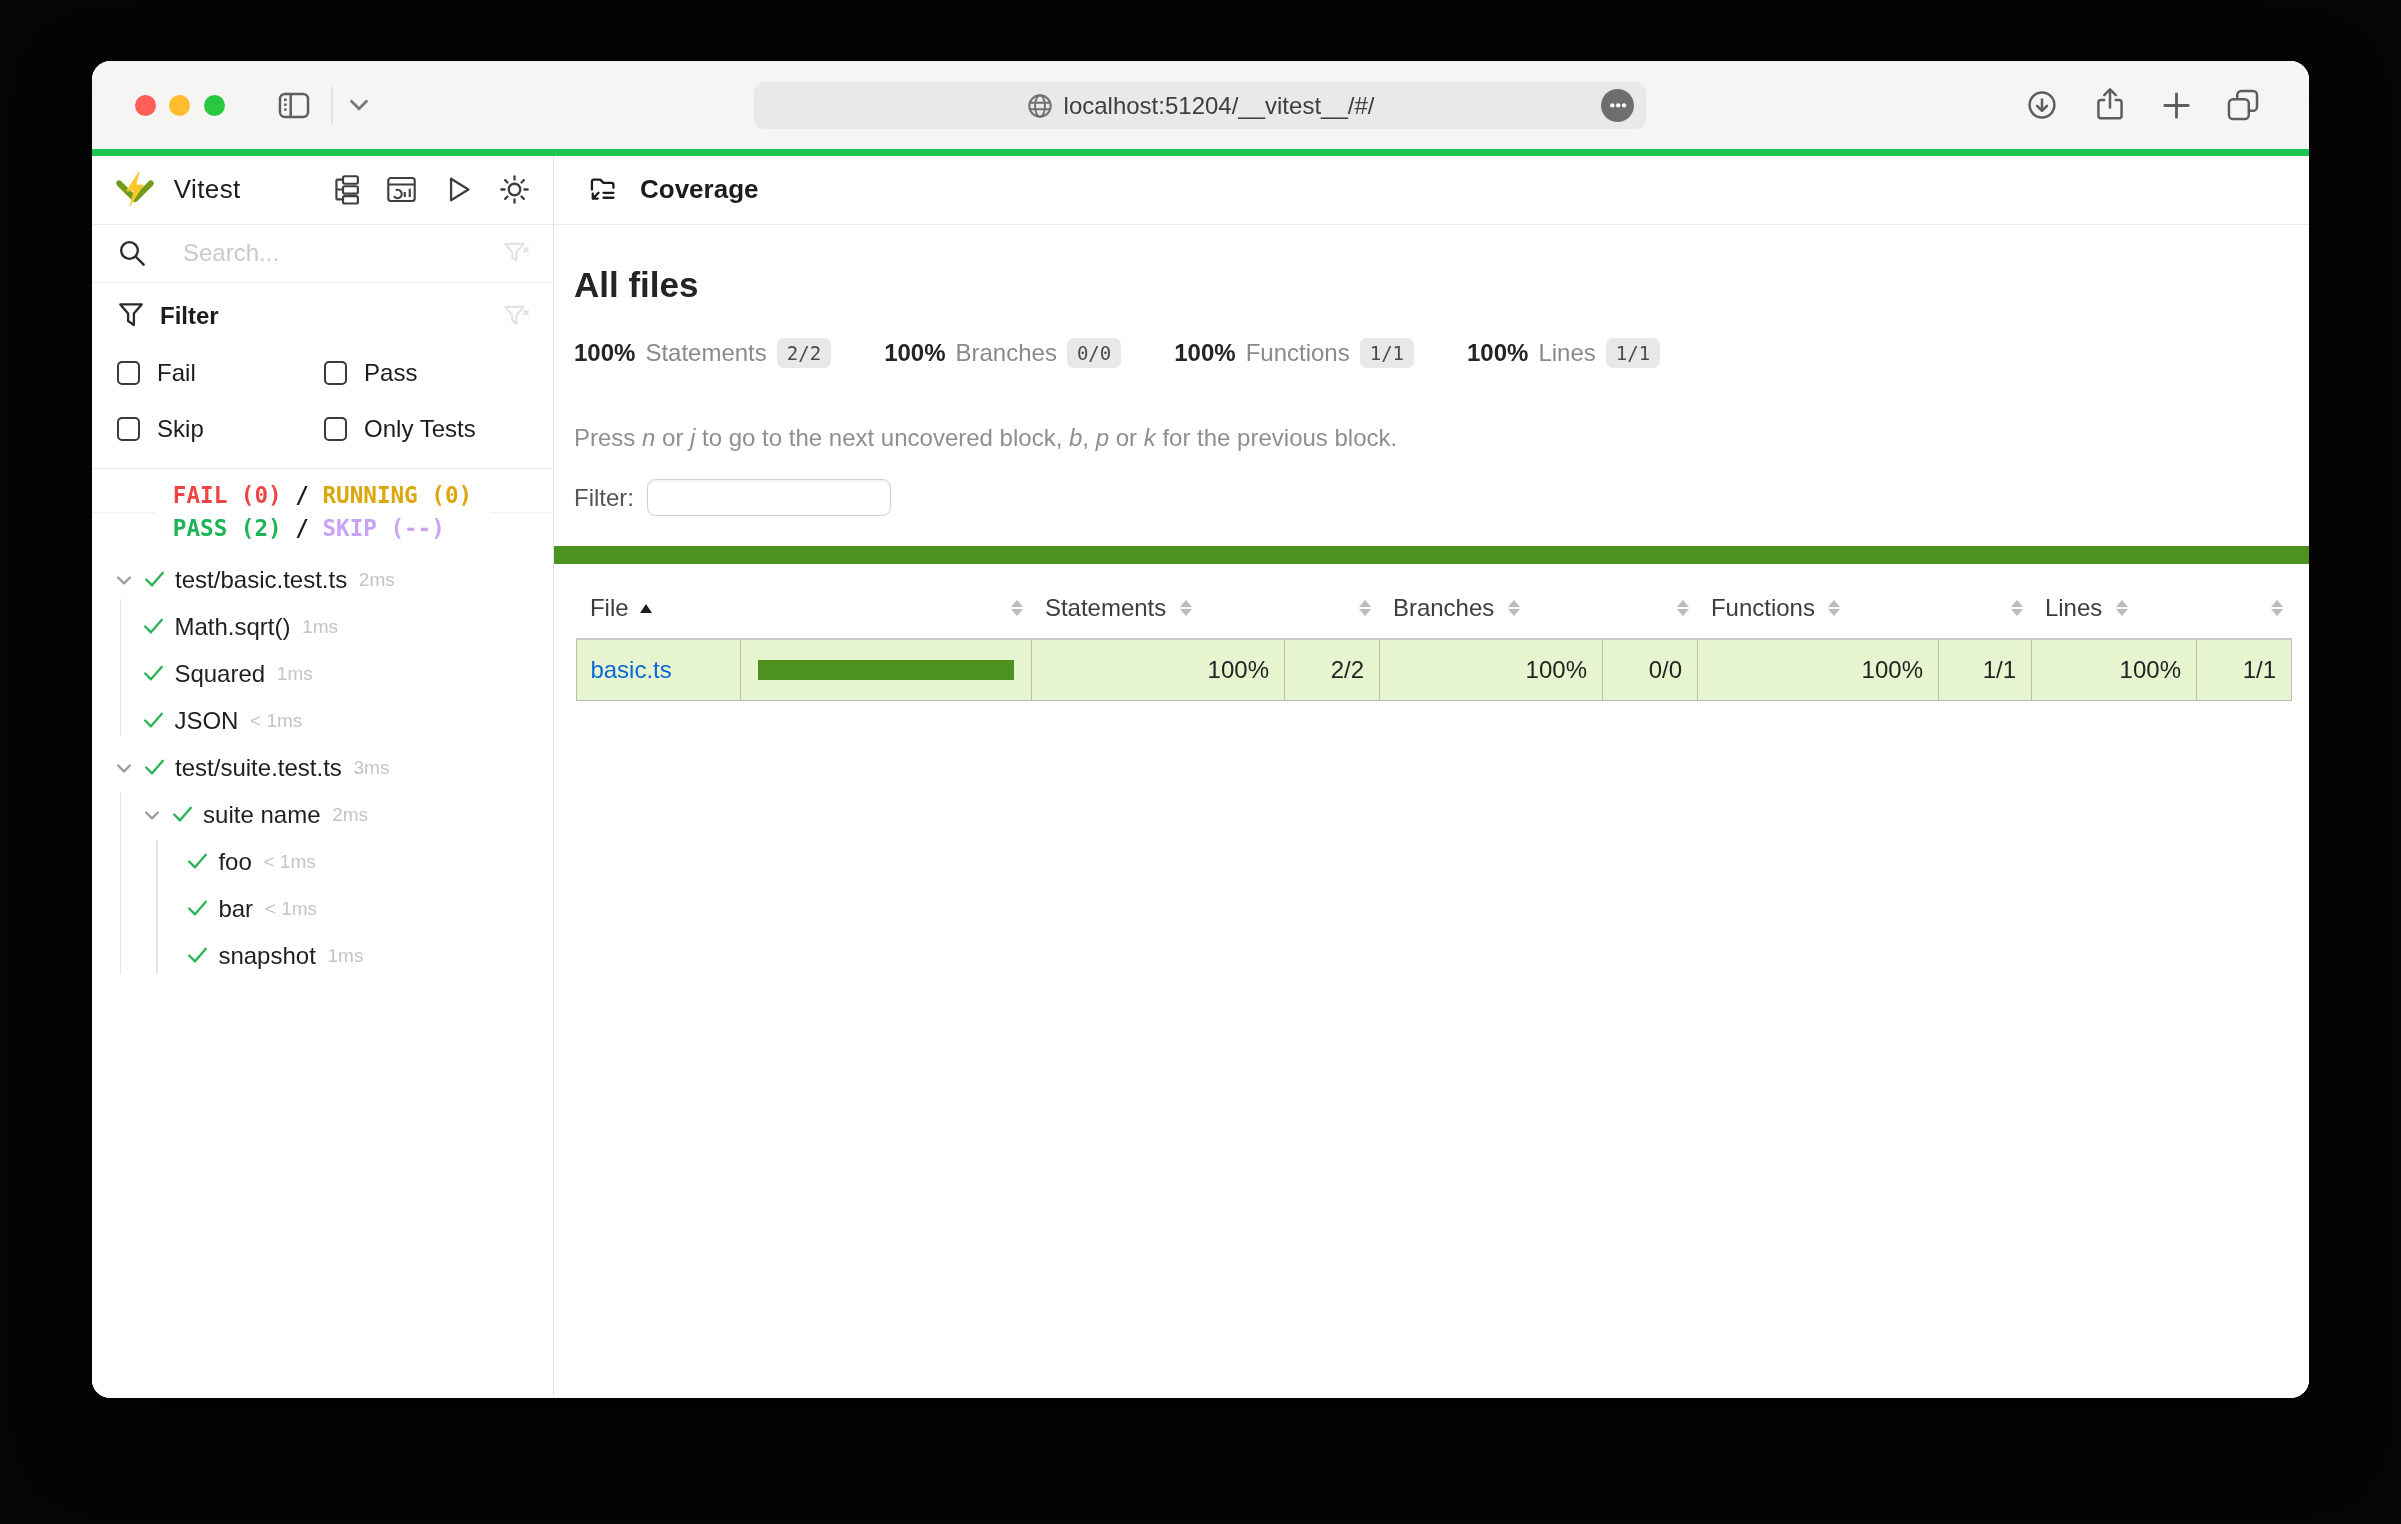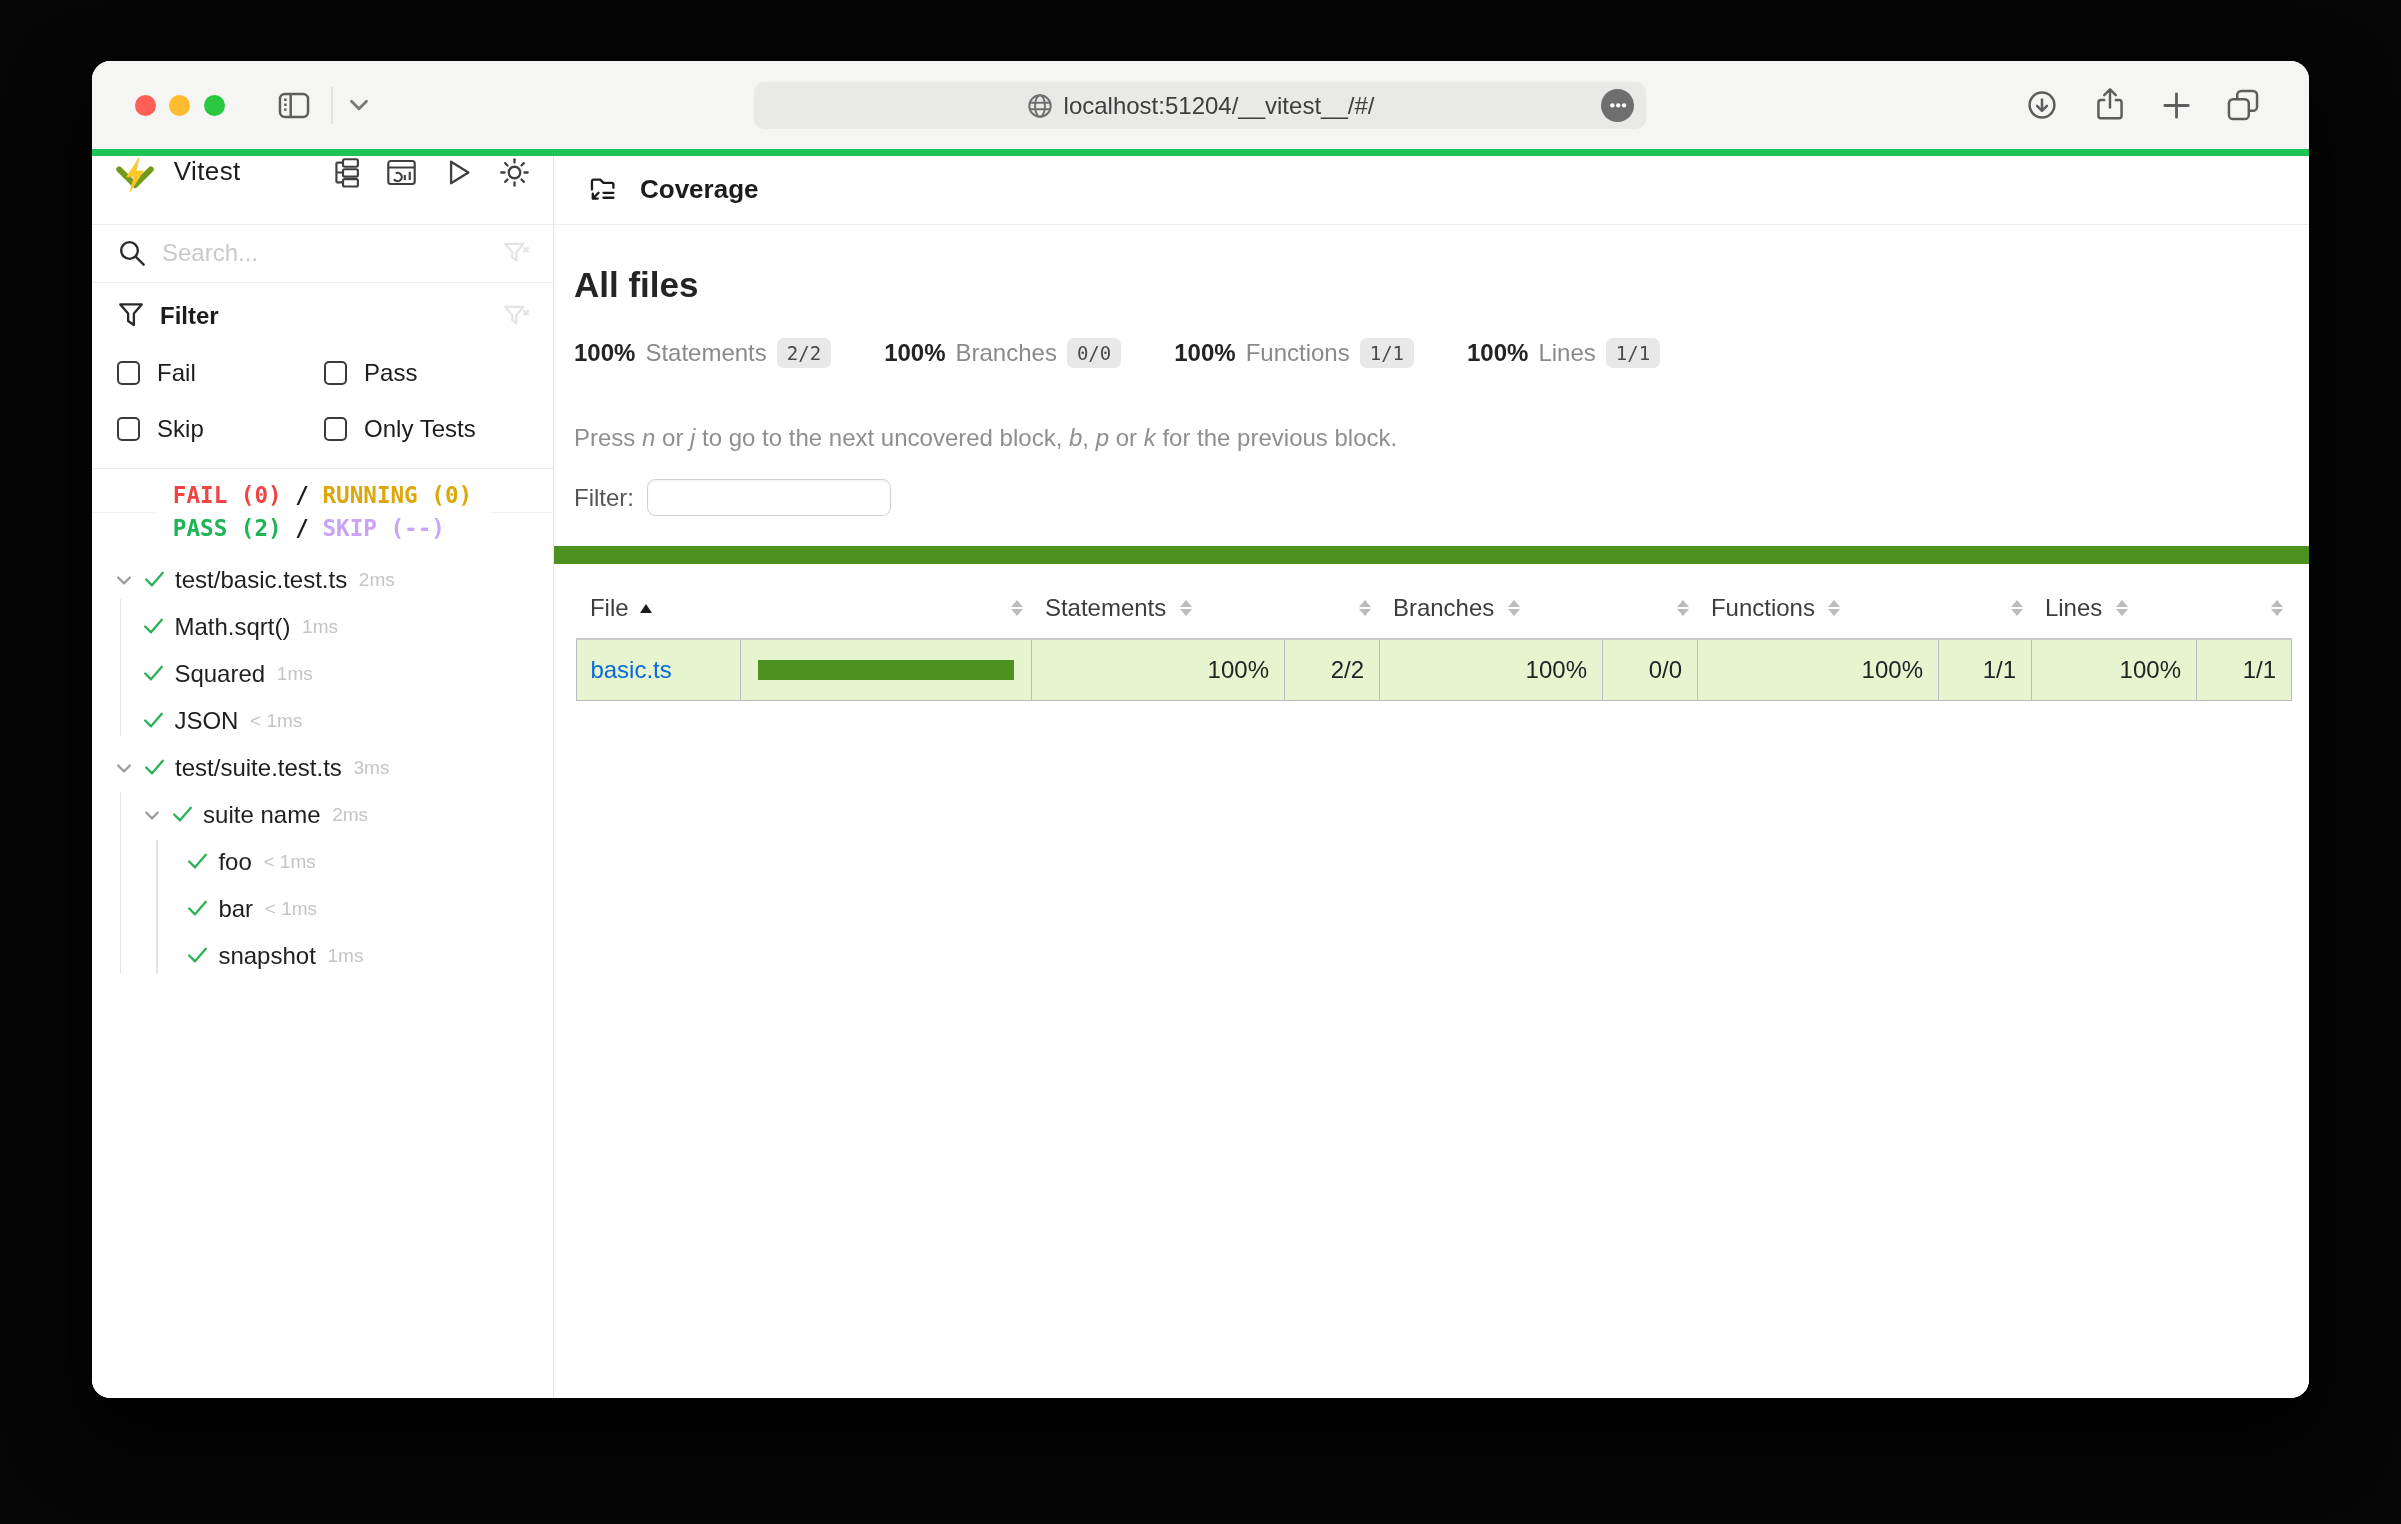--- a/index.html
+++ b/index.html
@@ -27,25 +27,25 @@
   .right-icons { position:absolute; right:47px; top:0; height:88px; display:flex; align-items:center; gap:30px; color:#5d5d5d; }
 
   
   .progress-line { height:6.7px; background:#1ec454; }
 
   
   .app { display:flex; height:1242px; background:#fff; }
 
   
   .sidebar { width:462px; border-right:1.7px solid #e4e4e4; background:#fff; flex:none; position:relative; }
-  .sb-header { height:69px; display:flex; align-items:flex-start; border-bottom:1.7px solid #ececec; padding:0 22px 0 23.4px; }
+  .sb-header { height:69px; display:flex; align-items:center; border-bottom:1.7px solid #ececec; padding:0 22px 0 23.4px; }
   .brand-label { font-size:26px; color:#1c1c1c; margin-left:18.4px; letter-spacing:0.4px; }
   .sb-header-icons { margin-left:auto; display:flex; gap:23.4px; color:#3f3f3f; }
   .sb-search { height:58px; display:flex; align-items:center; border-bottom:1.7px solid #ececec; padding:0 22px 0 25px; }
-  .search-input { border:none; outline:none; background:transparent; font-size:24px; color:#333; margin-left:15px; flex:1; font-family:"Liberation Sans", sans-serif;}
+  .search-input { border:none; outline:none; background:transparent; font-size:24px; color:#333; margin-left:36px; flex:1; font-family:"Liberation Sans", sans-serif;}
   .search-input::placeholder { color:#c9c9c9; }
   .filter-clear { color:#e3e3e3; }
 
   .sb-filter { border-bottom:1.7px solid #e8e8e8; padding:18.4px 22px 25px 25px; }
   .filter-title-row { display:flex; align-items:center; }
   .filter-title { font-size:24px; font-weight:bold; color:#1c1c1c; margin-left:15px; }
   .filter-grid { display:grid; grid-template-columns:1fr 1fr; row-gap:28px; margin-top:28px; }
   .chk-row { display:flex; align-items:center; gap:16.7px; font-size:24px; color:#1c1c1c; cursor:pointer; }
   .chk-box { width:23.4px; height:23.4px; border:2.5px solid #3a3a3a; border-radius:5px; background:#fff; flex:none; }
 

